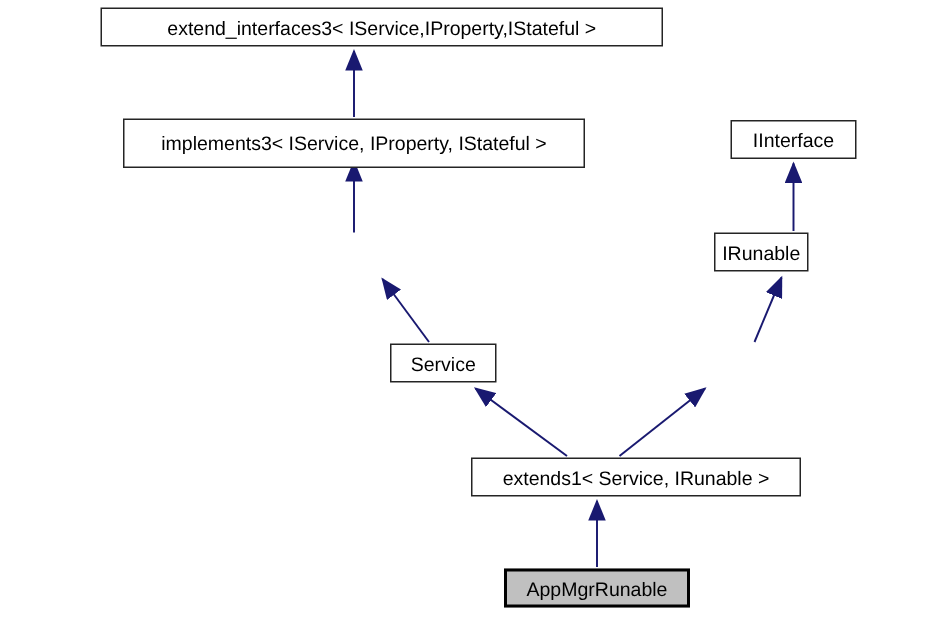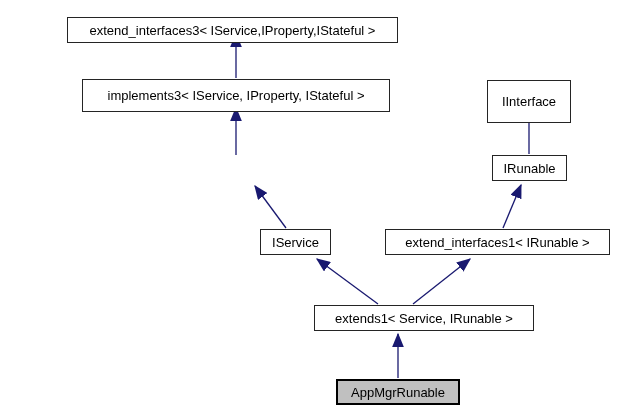--- a/index.html
+++ b/index.html
@@ -59,30 +59,29 @@
       <line x1="236" y1="155" x2="236" y2="108" marker-end="url(#arrowhead)"></line>
       <line x1="286" y1="228" x2="255" y2="186" marker-end="url(#arrowhead)"></line>
       <line x1="529" y1="154" x2="529" y2="109" marker-end="url(#arrowhead)"></line>
       <line x1="503" y1="228" x2="521" y2="185" marker-end="url(#arrowhead)"></line>
       <line x1="378" y1="304" x2="317" y2="259" marker-end="url(#arrowhead)"></line>
       <line x1="413" y1="304" x2="470" y2="259" marker-end="url(#arrowhead)"></line>
       <line x1="398" y1="378" x2="398" y2="334" marker-end="url(#arrowhead)"></line>
     </g>
   </svg>
 
-  <div class="node" style="left:67px; top:5px; width:331px; height:26px;margin-top:12px;">extend_interfaces3&lt; IService,IProperty,IStateful &gt;</div>
+  <div class="node" style="left:67px; top:5px; width:375px; height:26px;">extend_interfaces3&lt; IService,IProperty,IStateful &gt;</div>
 
   <div class="node" style="left:82px; top:79px; width:308px; height:33px;">implements3&lt; IService, IProperty, IStateful &gt;</div>
 
 
-  <div class="node" style="left:487px; top:80px; width:84px; height:43px;">IInterface</div>
+  <div class="node" style="left:487px; top:80px; width:84px; height:26px;">IInterface</div>
 
-  <div class="node" style="left:492px; top:155px; width:75px; height:26px;">IRunable</div>
+  <div class="node" style="left:476px; top:155px; width:63px; height:26px;">IRunable</div>
 
-  <div class="node" style="left:260px; top:229px; width:71px; height:26px;">IService</div>
+  <div class="node" style="left:260px; top:229px; width:71px; height:26px;">Service</div>
 
-  <div class="node" style="left:385px; top:229px; width:225px; height:26px;">extend_interfaces1&lt; IRunable &gt;</div>
 
   <div class="node" style="left:288px; top:305px; width:220px; height:26px;margin-left:26px;">extends1&lt; Service, IRunable &gt;</div>
 
   <div class="node highlight" style="left:336px; top:379px; width:124px; height:26px;text-align:center;">AppMgrRunable</div>
 
 </div>
 
 </body></html>

